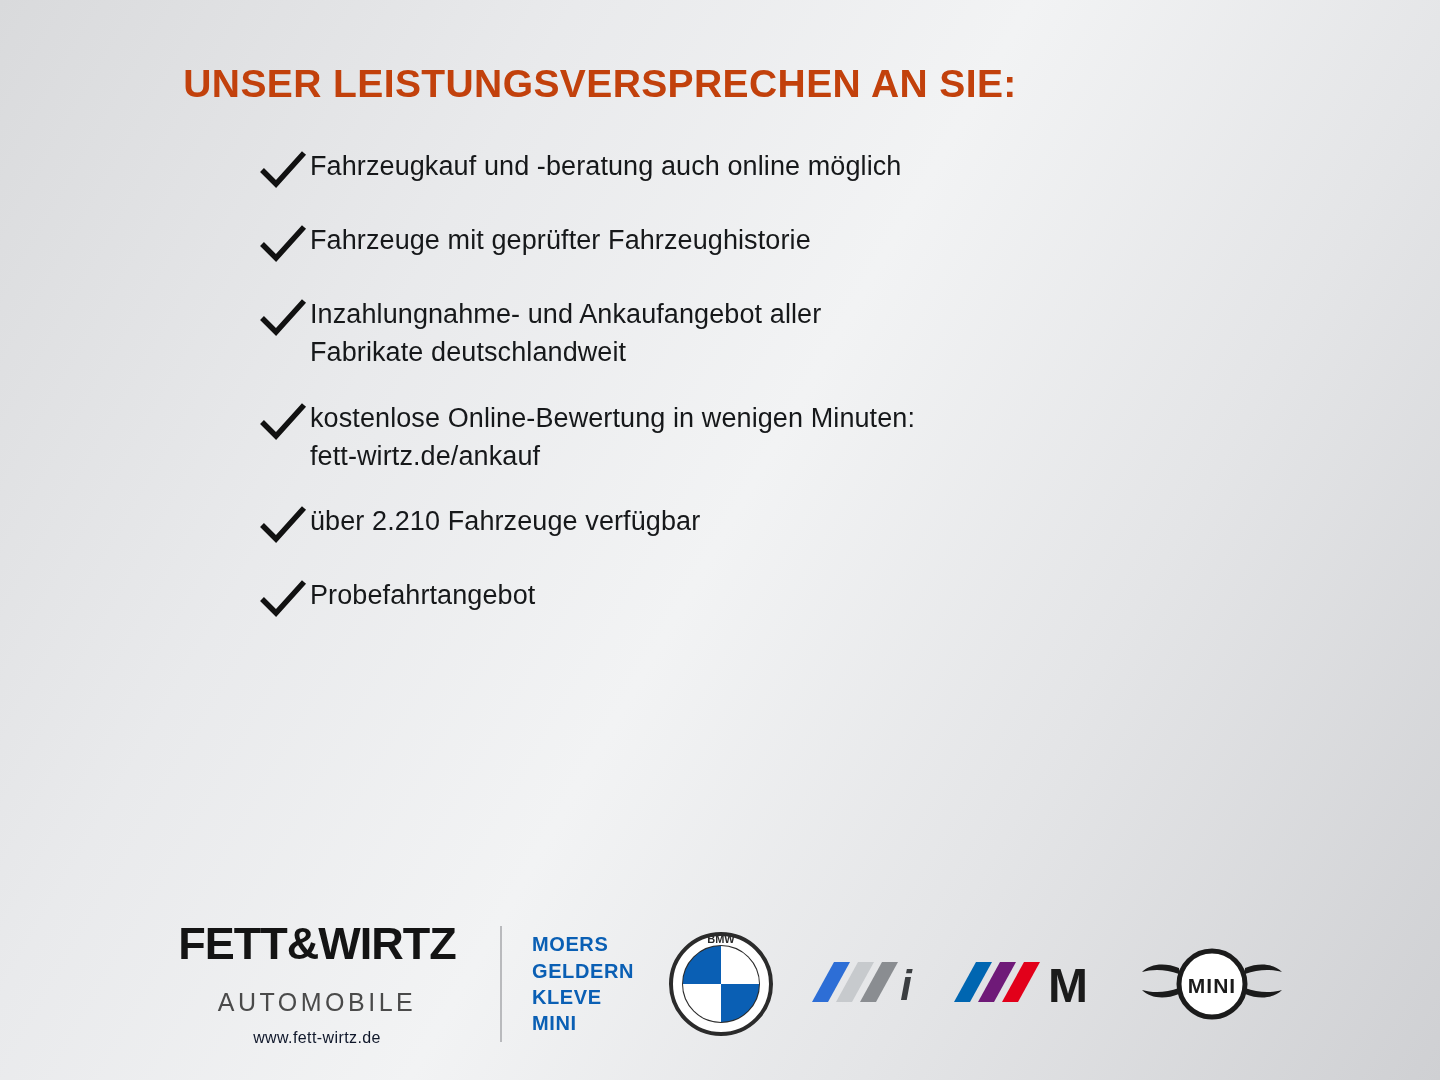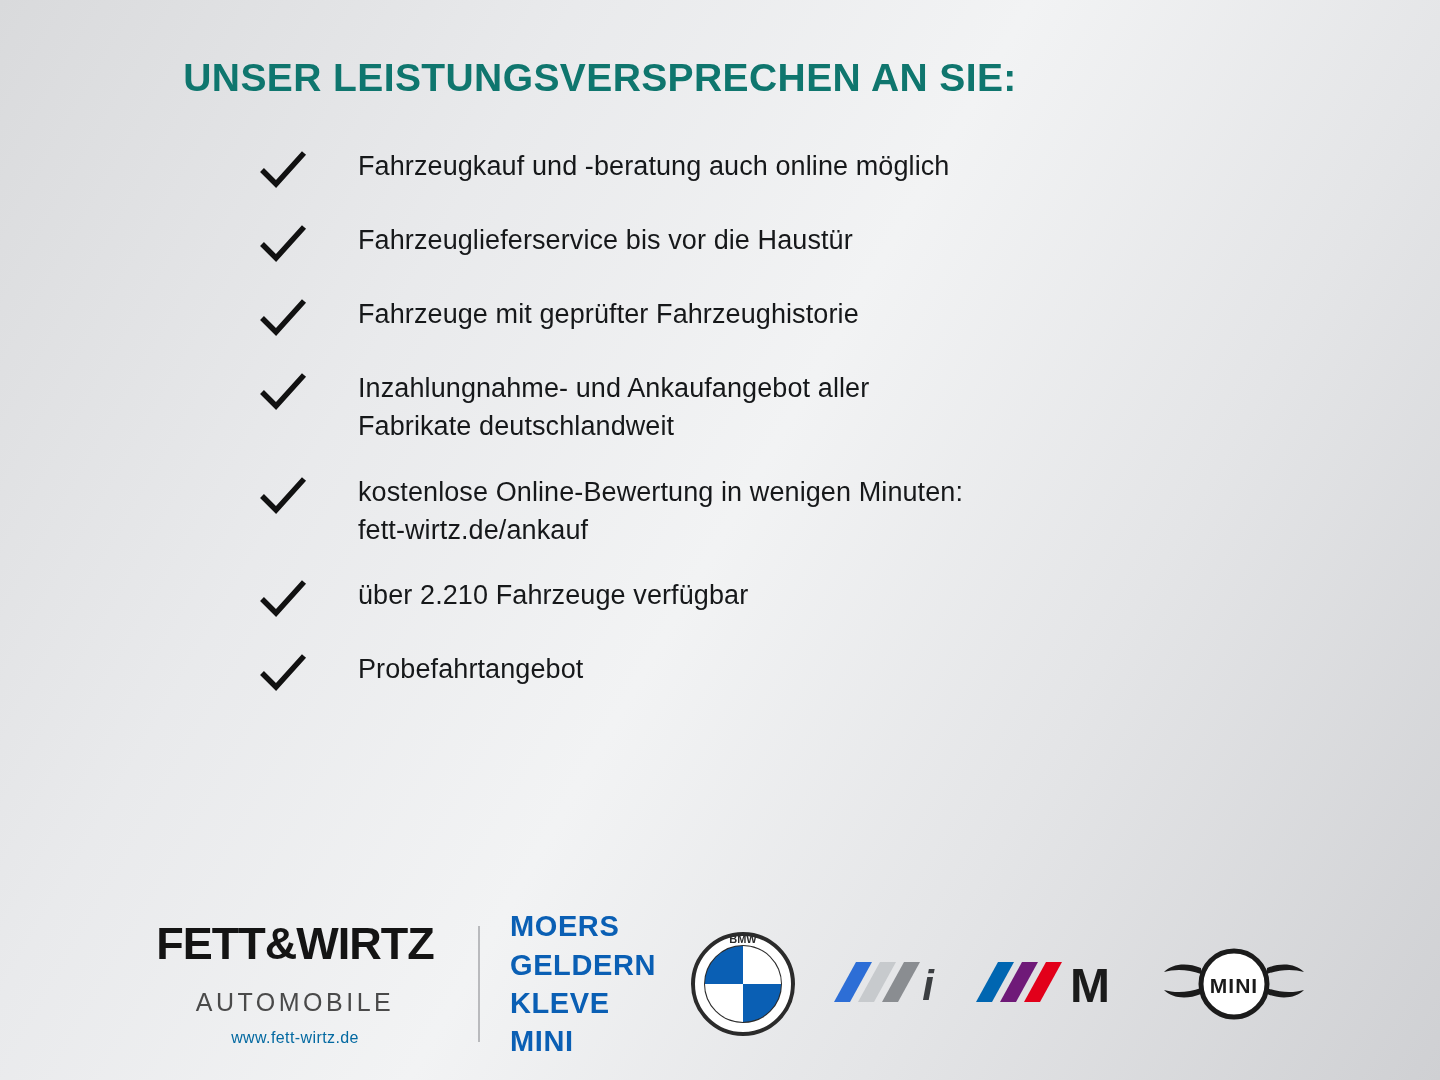--- a/index.html
+++ b/index.html
@@ -16,44 +16,43 @@
   }
   .page {
     position: relative;
     width: 1440px;
     height: 1080px;
     box-sizing: border-box;
   }
 
   .headline {
     position: absolute;
-    top: 56px;
+    top: 62px;
     left: 0;
     width: 1200px;
     text-align: center;
     font-size: 39px;
     font-weight: bold;
     letter-spacing: 0.4px;
-    color: #0f766e;
+    color: #c2410c;
     text-transform: uppercase;
   }
 
   .promise-list {
     position: absolute;
     top: 146px;
     left: 258px;
     width: 1000px;
   }
 
   .promise-item {
     display: flex;
     align-items: flex-start;
     margin-bottom: 26px;
     min-height: 48px;
-    gap: 48px;
   }
 
   .check-icon {
     flex: 0 0 auto;
     width: 52px;
     height: 44px;
     position: relative;
     margin-top: 2px;
   }
   .check-icon svg {
@@ -98,36 +97,36 @@
   }
   .fw-sub {
     font-size: 25px;
     letter-spacing: 3.5px;
     color: #4a4a4a;
     line-height: 1.5;
     margin-top: 18px;
   }
   .fw-url {
     font-size: 16px;
-    color: #0369a1;
+    color: #0f172a;
     margin-top: 8px;
     letter-spacing: 0.4px;
   }
 
   .divider {
     width: 2px;
     height: 116px;
     background: #b9babd;
     margin: 0 22px 0 2px;
   }
 
   .cities {
     color: #0a5fb4;
     font-weight: bold;
-    font-size: 29px;
+    font-size: 20px;
     line-height: 1.32;
     letter-spacing: 0.6px;
     padding-right: 26px;
   }
 
   .bmw-logo {
     width: 106px;
     height: 106px;
     flex: 0 0 auto;
     margin-right: 24px;
@@ -161,30 +160,20 @@
         <svg width="52" height="44" viewBox="0 0 52 44">
             <path d="M4 22 L18 36 L46 5" fill="none" stroke="#111" stroke-width="5.5" stroke-linecap="butt" stroke-linejoin="miter"></path>
           </svg>
       </span>
       <span class="promise-text">
         <span>Fahrzeugkauf und -beratung auch online möglich</span>
       </span>
     </div>
 
 
-    <div class="promise-item">
-      <span class="check-icon">
-        <svg width="52" height="44" viewBox="0 0 52 44">
-            <path d="M4 22 L18 36 L46 5" fill="none" stroke="#111" stroke-width="5.5" stroke-linecap="butt" stroke-linejoin="miter"></path>
-          </svg>
-      </span>
-      <span class="promise-text">
-        <span>Fahrzeuglieferservice bis vor die Haustür</span>
-      </span>
-    </div>
 
     <div class="promise-item">
       <span class="check-icon">
         <svg width="52" height="44" viewBox="0 0 52 44">
             <path d="M4 22 L18 36 L46 5" fill="none" stroke="#111" stroke-width="5.5" stroke-linecap="butt" stroke-linejoin="miter"></path>
           </svg>
       </span>
       <span class="promise-text">
         <span>Fahrzeuge mit geprüfter Fahrzeughistorie</span>
       </span>

